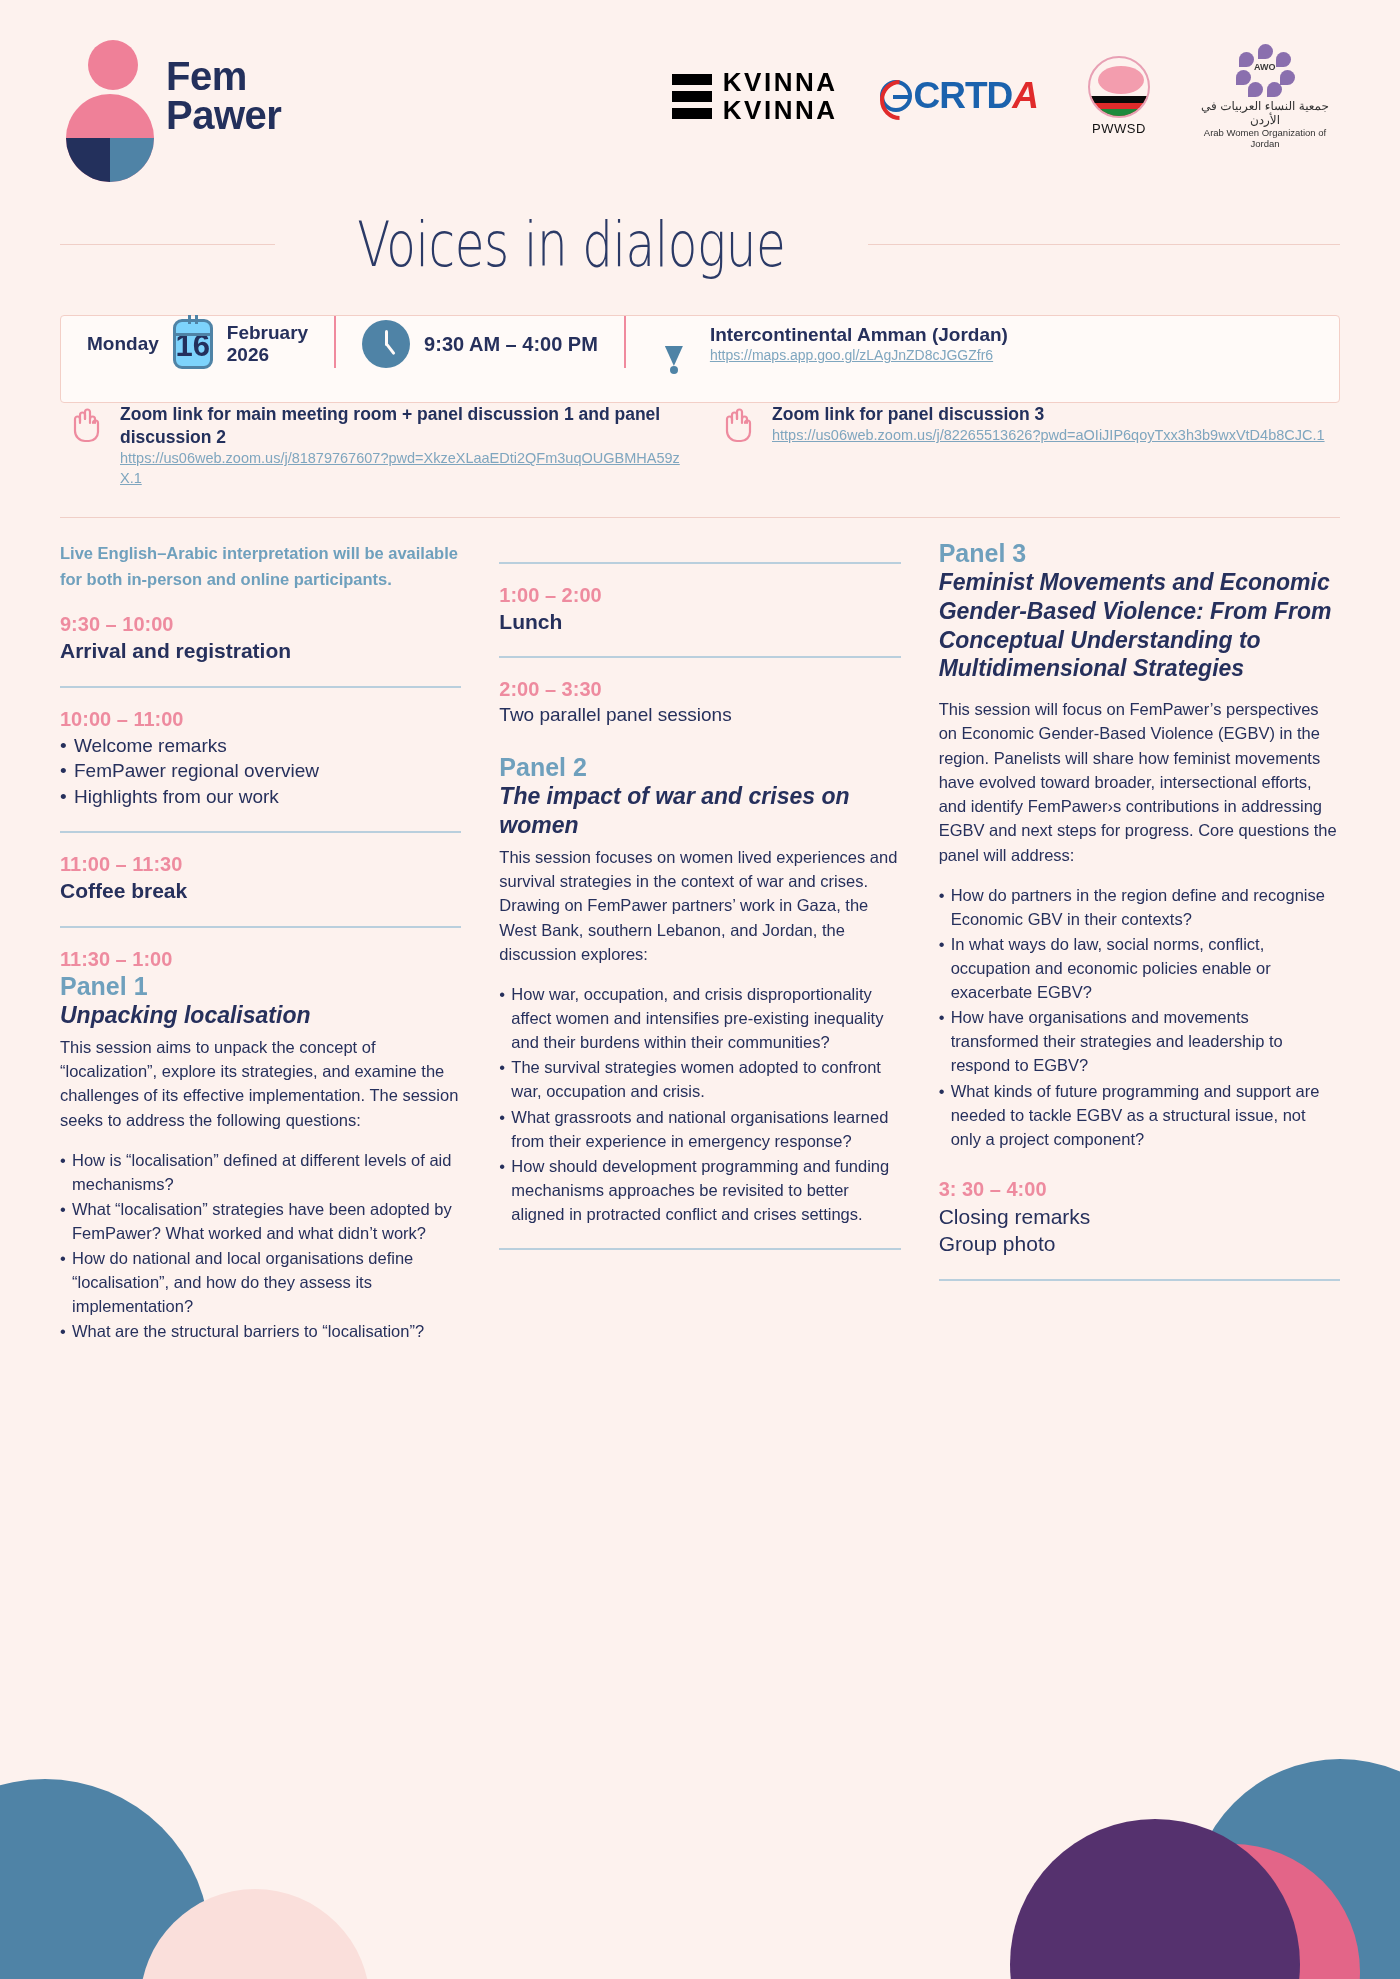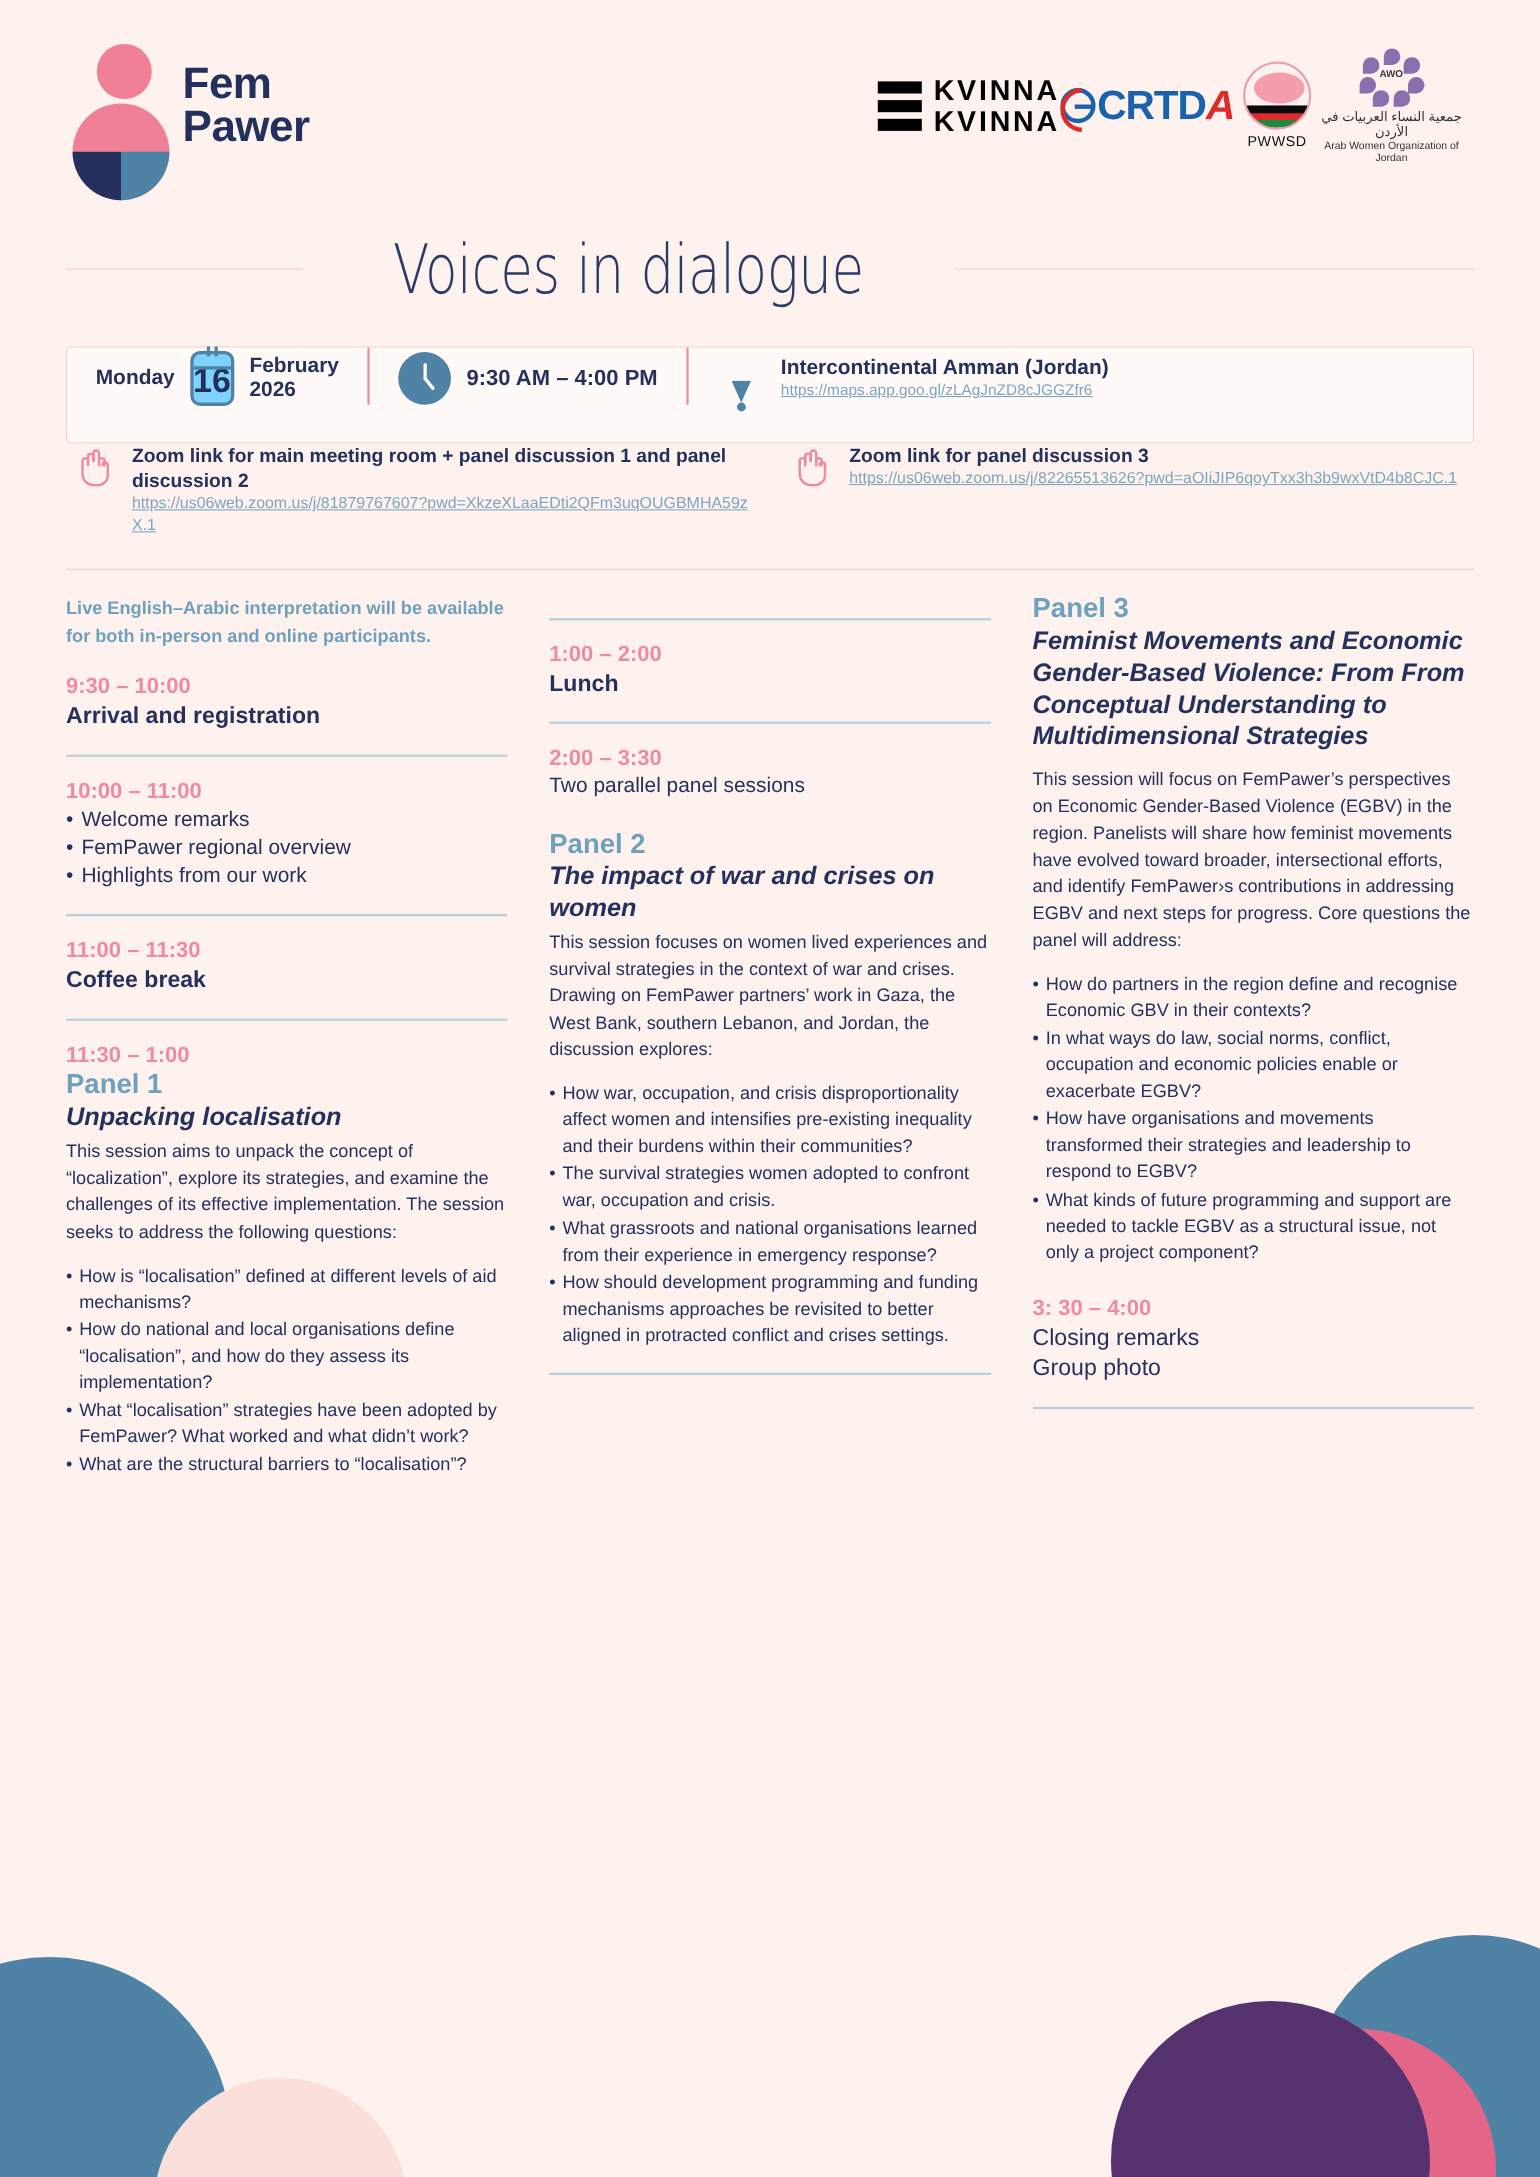--- a/index.html
+++ b/index.html
@@ -32,21 +32,21 @@
   .fp-petal-l { position:absolute; left:6px; top:58px; width:44px; height:88px;
                 background:#ef8098; border-radius:44px 0 0 44px; }
   .fp-petal-r { position:absolute; left:50px; top:58px; width:44px; height:88px;
                 background:#ef8098; border-radius:0 44px 44px 0; }
   .fp-cup-l { position:absolute; left:6px; top:102px; width:44px; height:44px;
               background:#23305c; border-radius:0 0 0 44px; }
   .fp-cup-r { position:absolute; left:50px; top:102px; width:44px; height:44px;
               background:#4f83a6; border-radius:0 0 44px 0; }
   .fp-word { font-size:40px; font-weight:bold; line-height:0.98; color:#23305c; letter-spacing:-0.5px; }
 
-  .partners { display:flex; align-items:center; margin-left:auto; padding-right:10px; }
+  .partners { display:flex; align-items:center; gap:42px; margin-left:auto; padding-right:10px; }
 
   .kvinna { display:flex; align-items:center; gap:11px; }
   .kv-bars { display:flex; flex-direction:column; gap:6px; }
   .kv-bar { width:40px; height:11px; background:#000; }
   .kv-text { font-size:26px; font-weight:bold; line-height:1.08; letter-spacing:2.5px; color:#000; }
 
   .crtda { display:flex; align-items:center; gap:2px; }
   .crtda-globe { width:32px; height:32px; border:4px solid #1b62ad; border-radius:50%; position:relative; }
   .crtda-globe::before { content:""; position:absolute; left:-4px; top:-4px; width:32px; height:32px;
                          border:4px solid #e02b2b; border-radius:50%;
@@ -321,22 +321,22 @@
       </div>
       <div class="rule-blue"></div>
 
       <div>
         <div class="slot-time">11:30 – 1:00</div>
         <div class="panel-label">Panel 1</div>
         <div class="panel-name">Unpacking localisation</div>
         <div class="body-text">This session aims to unpack the concept of “localization”, explore its strategies, and examine the challenges of its effective implementation. The session seeks to address the following questions:</div>
         <ul class="qlist">
           <li>How is “localisation” defined at different levels of aid mechanisms?</li>
+          <li>What “localisation” strategies have been adopted by FemPawer? What worked and what didn’t work?</li>
           <li>How do national and local organisations define “localisation”, and how do they assess its implementation?</li>
-          <li>What “localisation” strategies have been adopted by FemPawer? What worked and what didn’t work?</li>
           <li>What are the structural barriers to “localisation”?</li>
         </ul>
       </div>
     </div>
 
     <div class="col">
       <div class="rule-blue"></div>
 
       <div>
         <div class="slot-time">1:00 – 2:00</div>

